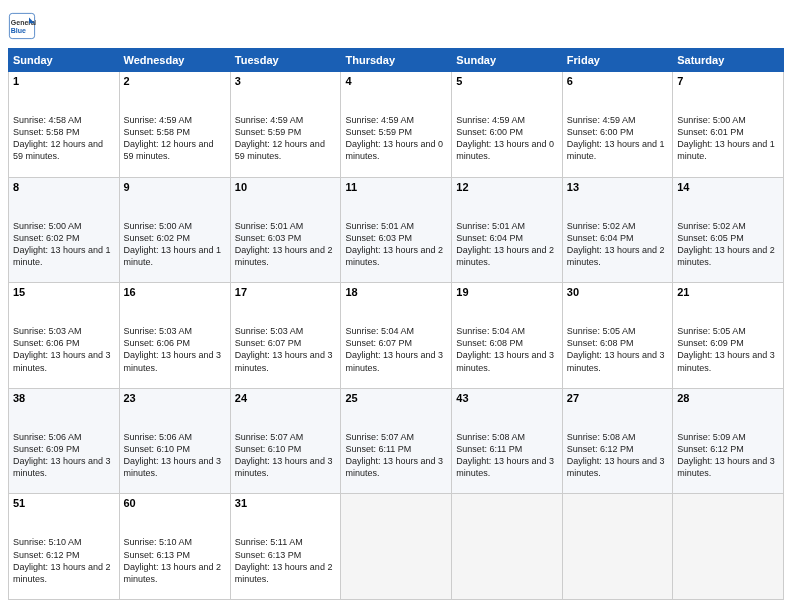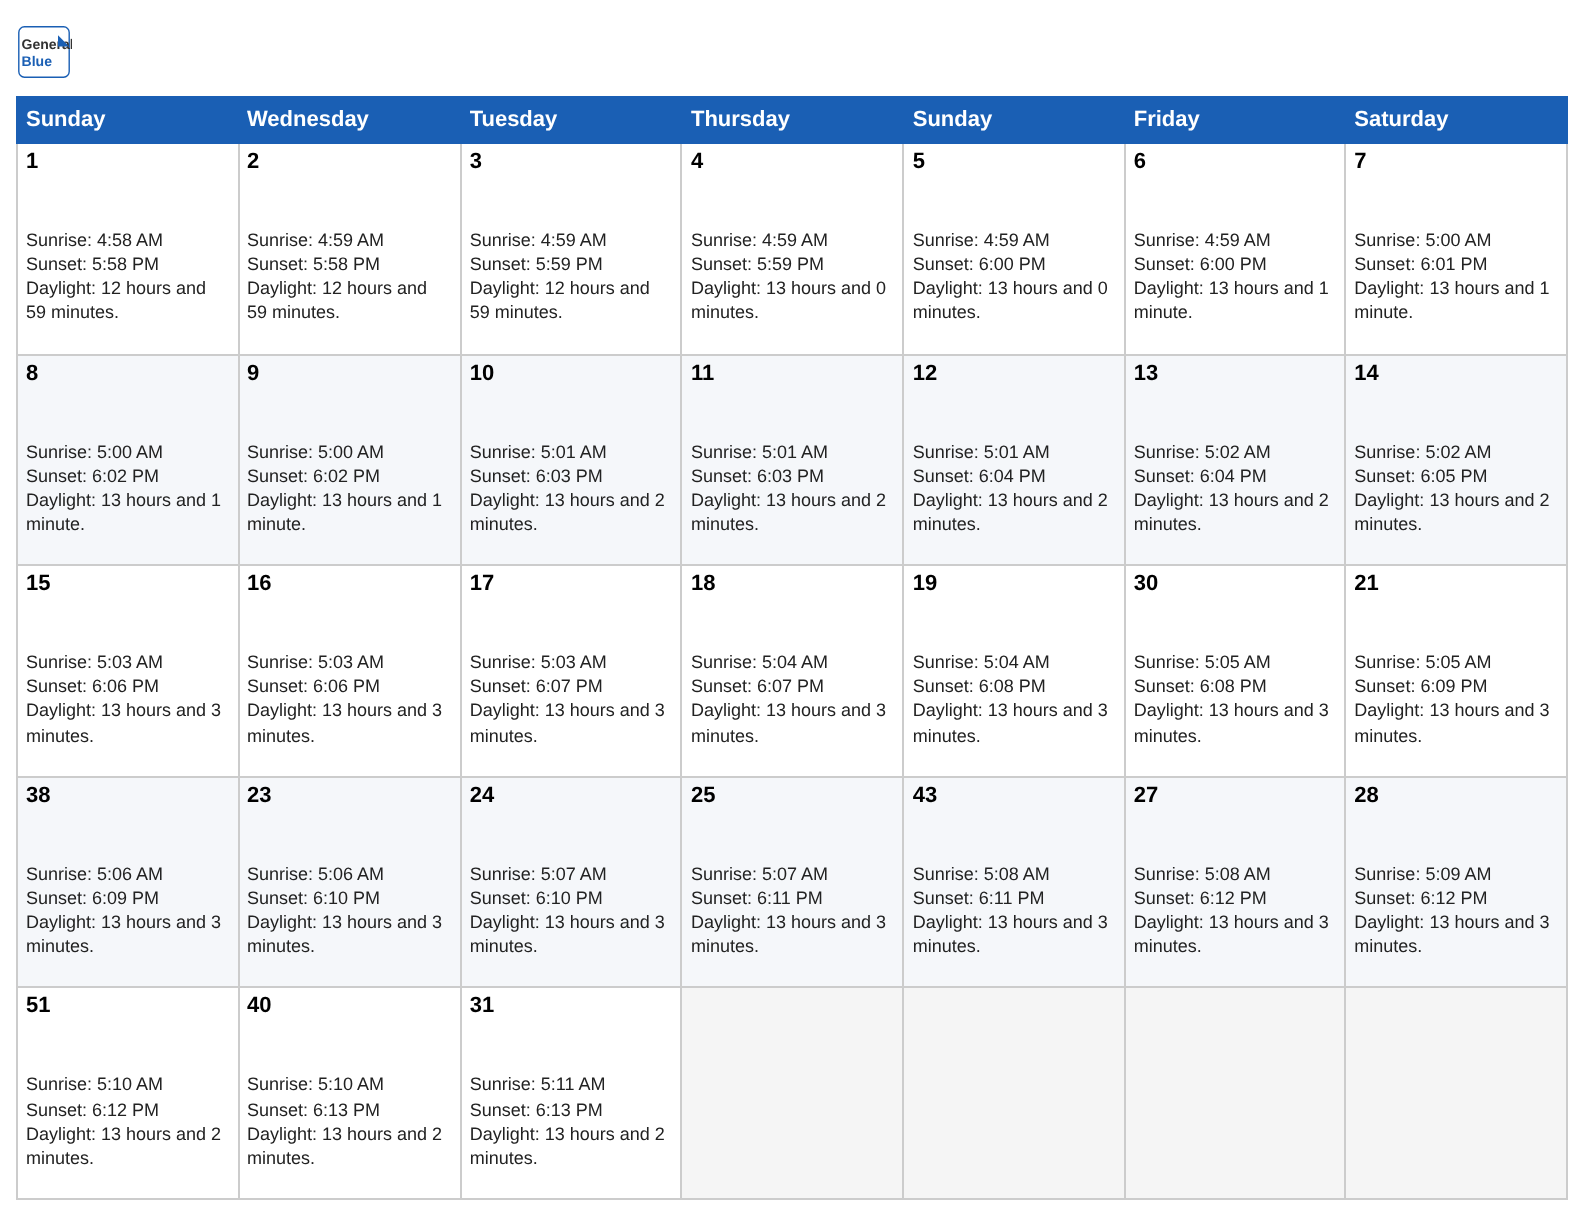--- a/index.html
+++ b/index.html
@@ -237,21 +237,21 @@
             <span class="day-num">28</span>
             <div class="day-content">Sunrise: 5:09 AM<br>Sunset: 6:12 PM<br>Daylight: 13 hours and 3 minutes.</div>
           </td>
         </tr>
         <tr>
           <td>
             <span class="day-num">51</span>
             <div class="day-content">Sunrise: 5:10 AM<br>Sunset: 6:12 PM<br>Daylight: 13 hours and 2 minutes.</div>
           </td>
           <td>
-            <span class="day-num">40</span>
+            <span class="day-num">60</span>
             <div class="day-content">Sunrise: 5:10 AM<br>Sunset: 6:13 PM<br>Daylight: 13 hours and 2 minutes.</div>
           </td>
           <td>
             <span class="day-num">31</span>
             <div class="day-content">Sunrise: 5:11 AM<br>Sunset: 6:13 PM<br>Daylight: 13 hours and 2 minutes.</div>
           </td>
           <td class="empty-cell"></td>
           <td class="empty-cell"></td>
           <td class="empty-cell"></td>
           <td class="empty-cell"></td>

